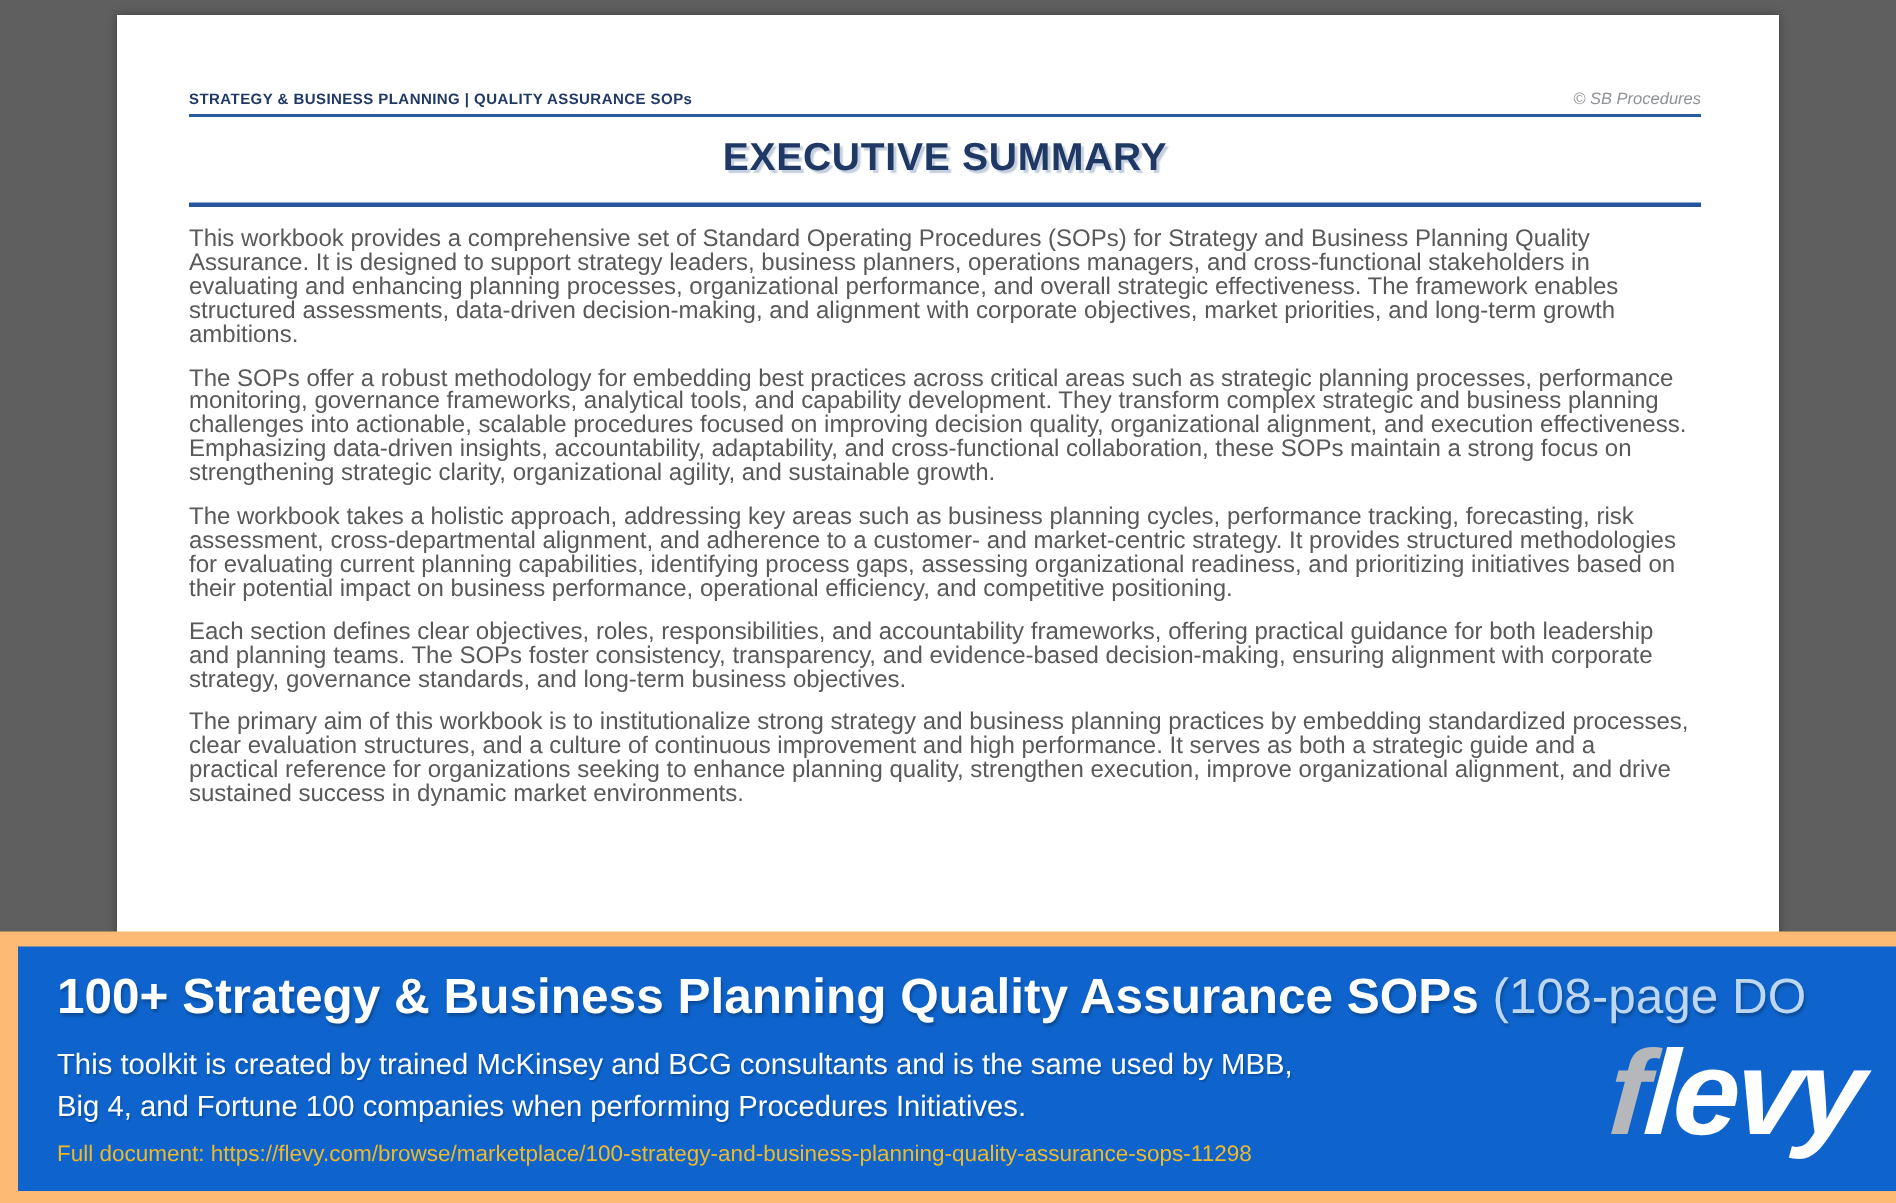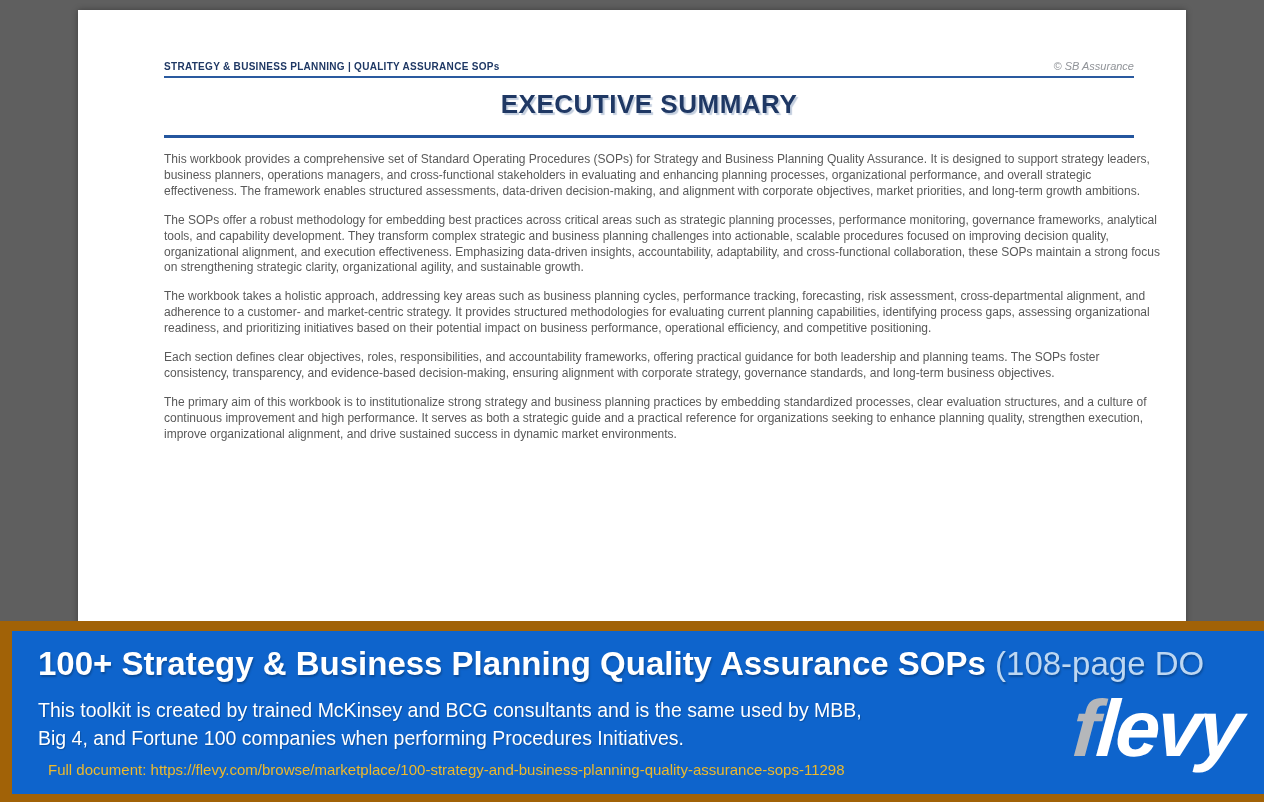--- a/index.html
+++ b/index.html
@@ -12,21 +12,21 @@
   }
 
   
   .doc-page {
     position:absolute;
     left:78px; top:10px;
     width:1108px; height:760px;
     background:#ffffff;
     box-shadow:0 0 6px rgba(0,0,0,0.35);
   }
-  .doc-inner { padding:50px 52px 0 86px; }
+  .doc-inner { padding:50px 52px 0 48px; }
 
   .hdr-row {
     display:flex;
     justify-content:space-between;
     align-items:flex-end;
   }
   .breadcrumb {
     font-size:10px;
     font-weight:bold;
     color:#1f3864;
@@ -51,32 +51,32 @@
     text-shadow:2px 2px 1px #c3cede;
     text-align:center;
   }
   .rule-thick {
     margin-top:15px;
     height:3px;
     background:#24569e;
   }
   .body-copy { margin-top:14px; width:1000px; }
   .body-copy p {
-    font-size:12px;
+    font-size:16px;
     line-height:15.9px;
     color:#595959;
     margin-bottom:13px;
   }
 
   
   .banner-outer {
     position:absolute;
     left:0; top:621px;
     width:1264px; height:181px;
-    background:#a16207;
+    background:#fdba74;
   }
   .banner-inner {
     position:absolute;
     left:12px; top:10px; right:0; bottom:8px;
     background:#0e64cc;
     overflow:hidden;
     padding:14px 0 0 26px;
     white-space:nowrap;
   }
   .banner-title {
@@ -93,21 +93,20 @@
     margin-top:13px;
     font-size:19.5px;
     line-height:28px;
     color:#ffffff;
     text-shadow:1px 1px 1px rgba(0,0,0,0.2);
   }
   .banner-link {
     margin-top:9px;
     font-size:15px;
     color:#ecb92d;
-    margin-left:10px;
   }
   .banner-link a {
     color:#ecb92d;
     text-decoration:none;
     cursor:pointer;
   }
   .flevy-logo {
     position:absolute;
     right:24px; top:58px;
     font-size:80px;
@@ -121,21 +120,21 @@
   .flevy-logo .logo-f { color:#b5b7ba; }
   .flevy-logo .logo-levy { color:#ffffff; }
 </style>
 </head>
 <body>
 
 <div class="doc-page">
   <div class="doc-inner">
     <div class="hdr-row">
       <span class="breadcrumb">STRATEGY &amp; BUSINESS PLANNING | QUALITY ASSURANCE SOPs</span>
-      <span class="copyright">© SB Assurance</span>
+      <span class="copyright">© SB Procedures</span>
     </div>
     <div class="rule-thin"></div>
     <h1 class="doc-title">EXECUTIVE SUMMARY</h1>
     <div class="rule-thick"></div>
     <div class="body-copy">
       <p>This workbook provides a comprehensive set of Standard Operating Procedures (SOPs) for Strategy and Business Planning Quality Assurance. It is designed to support strategy leaders, business planners, operations managers, and cross-functional stakeholders in evaluating and enhancing planning processes, organizational performance, and overall strategic effectiveness. The framework enables structured assessments, data-driven decision-making, and alignment with corporate objectives, market priorities, and long-term growth ambitions.</p>
       <p>The SOPs offer a robust methodology for embedding best practices across critical areas such as strategic planning processes, performance monitoring, governance frameworks, analytical tools, and capability development. They transform complex strategic and business planning challenges into actionable, scalable procedures focused on improving decision quality, organizational alignment, and execution effectiveness. Emphasizing data-driven insights, accountability, adaptability, and cross-functional collaboration, these SOPs maintain a strong focus on strengthening strategic clarity, organizational agility, and sustainable growth.</p>
       <p>The workbook takes a holistic approach, addressing key areas such as business planning cycles, performance tracking, forecasting, risk assessment, cross-departmental alignment, and adherence to a customer- and market-centric strategy. It provides structured methodologies for evaluating current planning capabilities, identifying process gaps, assessing organizational readiness, and prioritizing initiatives based on their potential impact on business performance, operational efficiency, and competitive positioning.</p>
       <p>Each section defines clear objectives, roles, responsibilities, and accountability frameworks, offering practical guidance for both leadership and planning teams. The SOPs foster consistency, transparency, and evidence-based decision-making, ensuring alignment with corporate strategy, governance standards, and long-term business objectives.</p>
       <p>The primary aim of this workbook is to institutionalize strong strategy and business planning practices by embedding standardized processes, clear evaluation structures, and a culture of continuous improvement and high performance. It serves as both a strategic guide and a practical reference for organizations seeking to enhance planning quality, strengthen execution, improve organizational alignment, and drive sustained success in dynamic market environments.</p>

